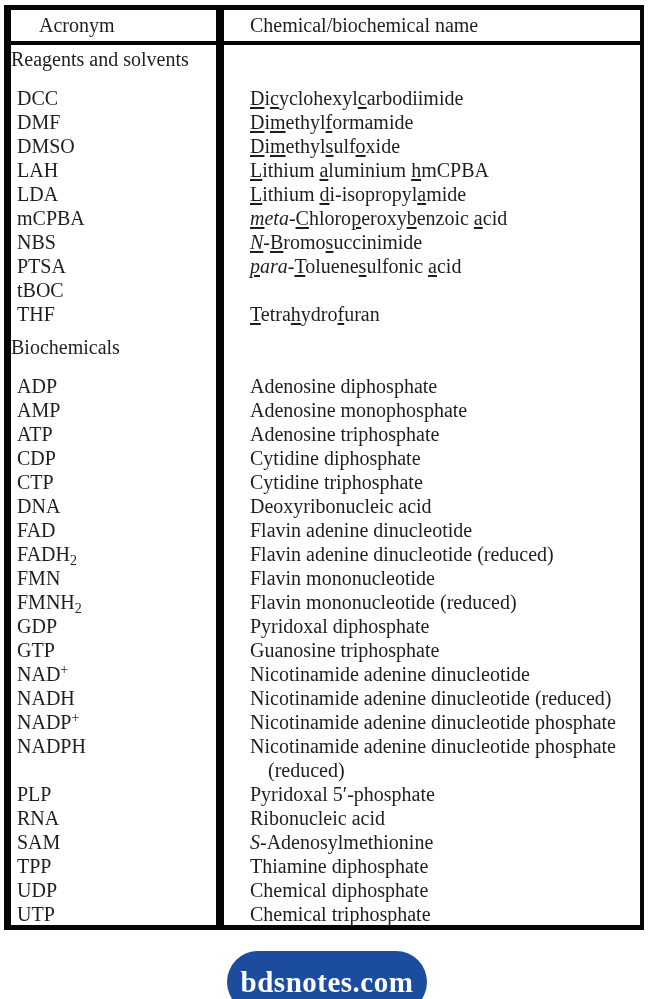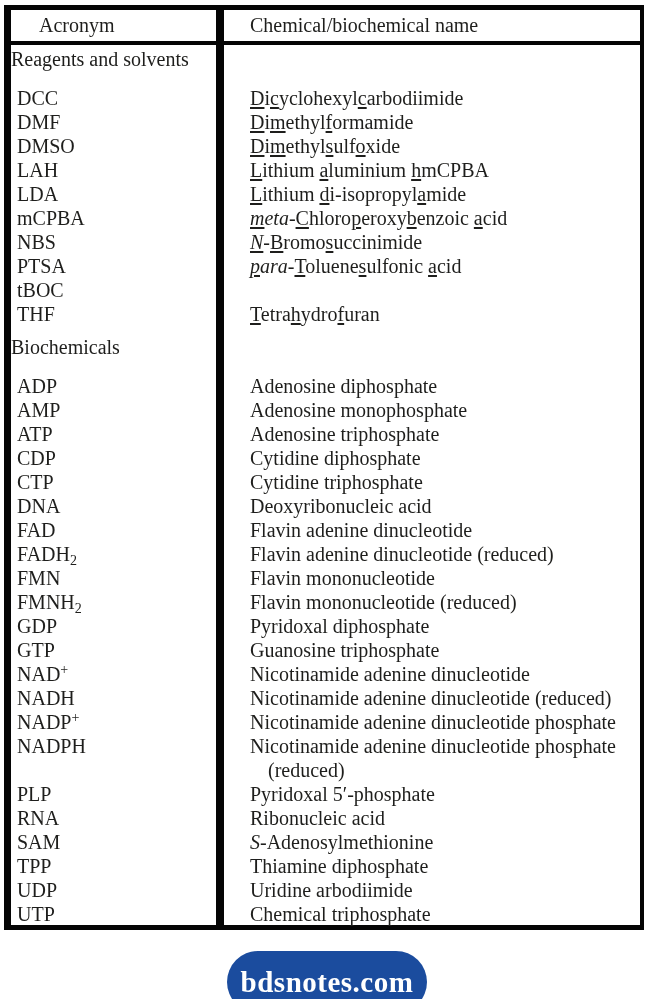--- a/index.html
+++ b/index.html
@@ -227,21 +227,21 @@
             <div class="trow">
               <div class="acr">SAM</div>
               <div class="nam"><span class="seg-i">S</span><span>-Adenosylmethionine</span></div>
             </div>
             <div class="trow">
               <div class="acr">TPP</div>
               <div class="nam">Thiamine diphosphate</div>
             </div>
             <div class="trow">
               <div class="acr">UDP</div>
-              <div class="nam">Uridine arbodiimide</div>
+              <div class="nam">Chemical diphosphate</div>
             </div>
             <div class="trow">
               <div class="acr">UTP</div>
               <div class="nam">Chemical triphosphate</div>
             </div>
           </div>
         </div>
       </div>
     <div class="col-divider"></div>
   </div>

